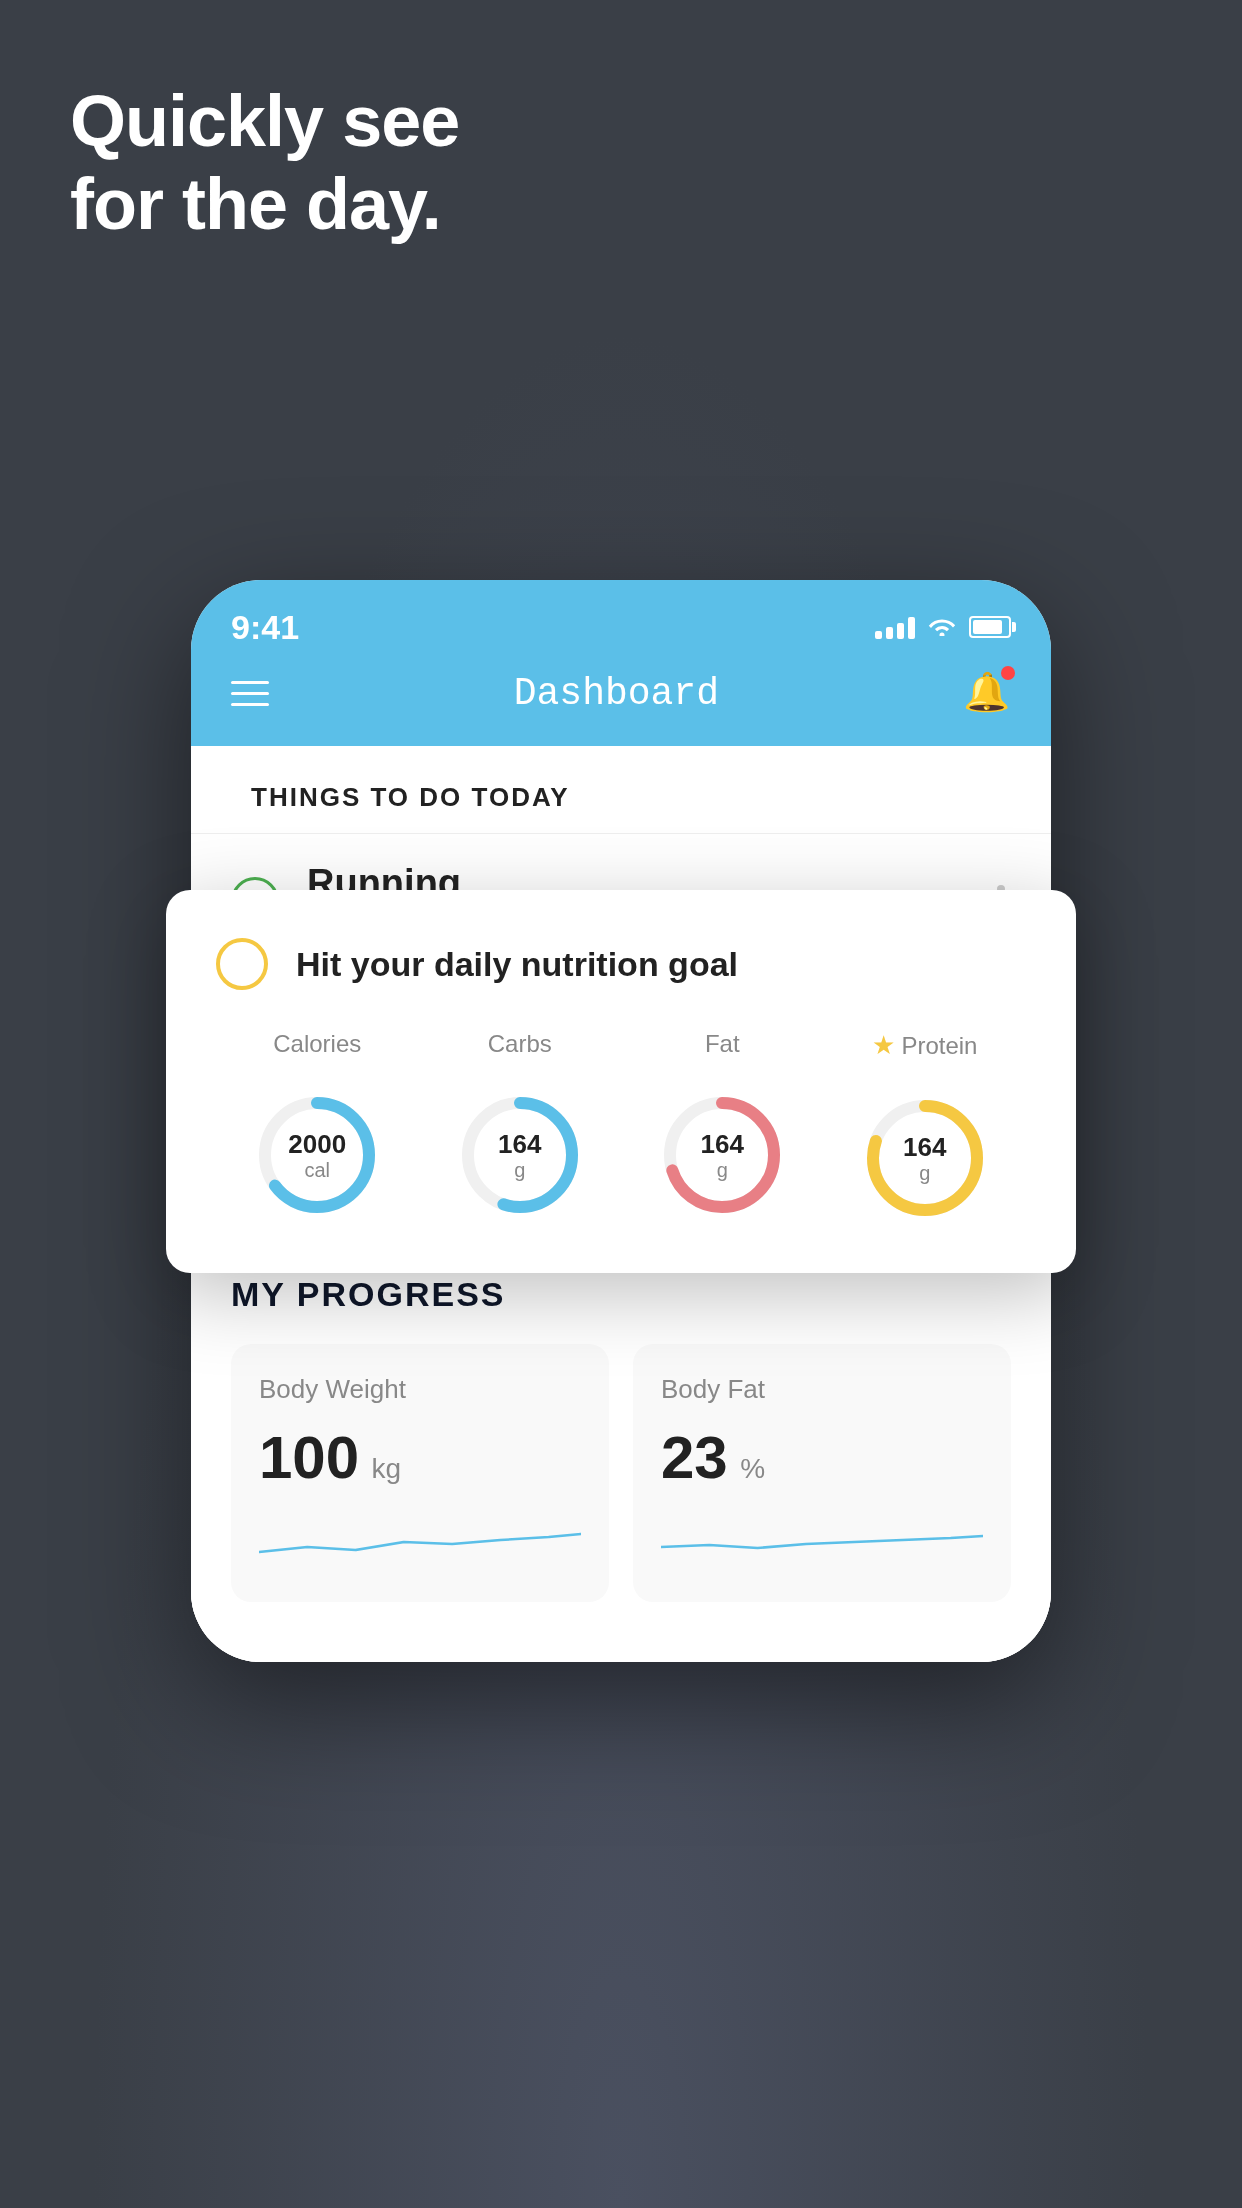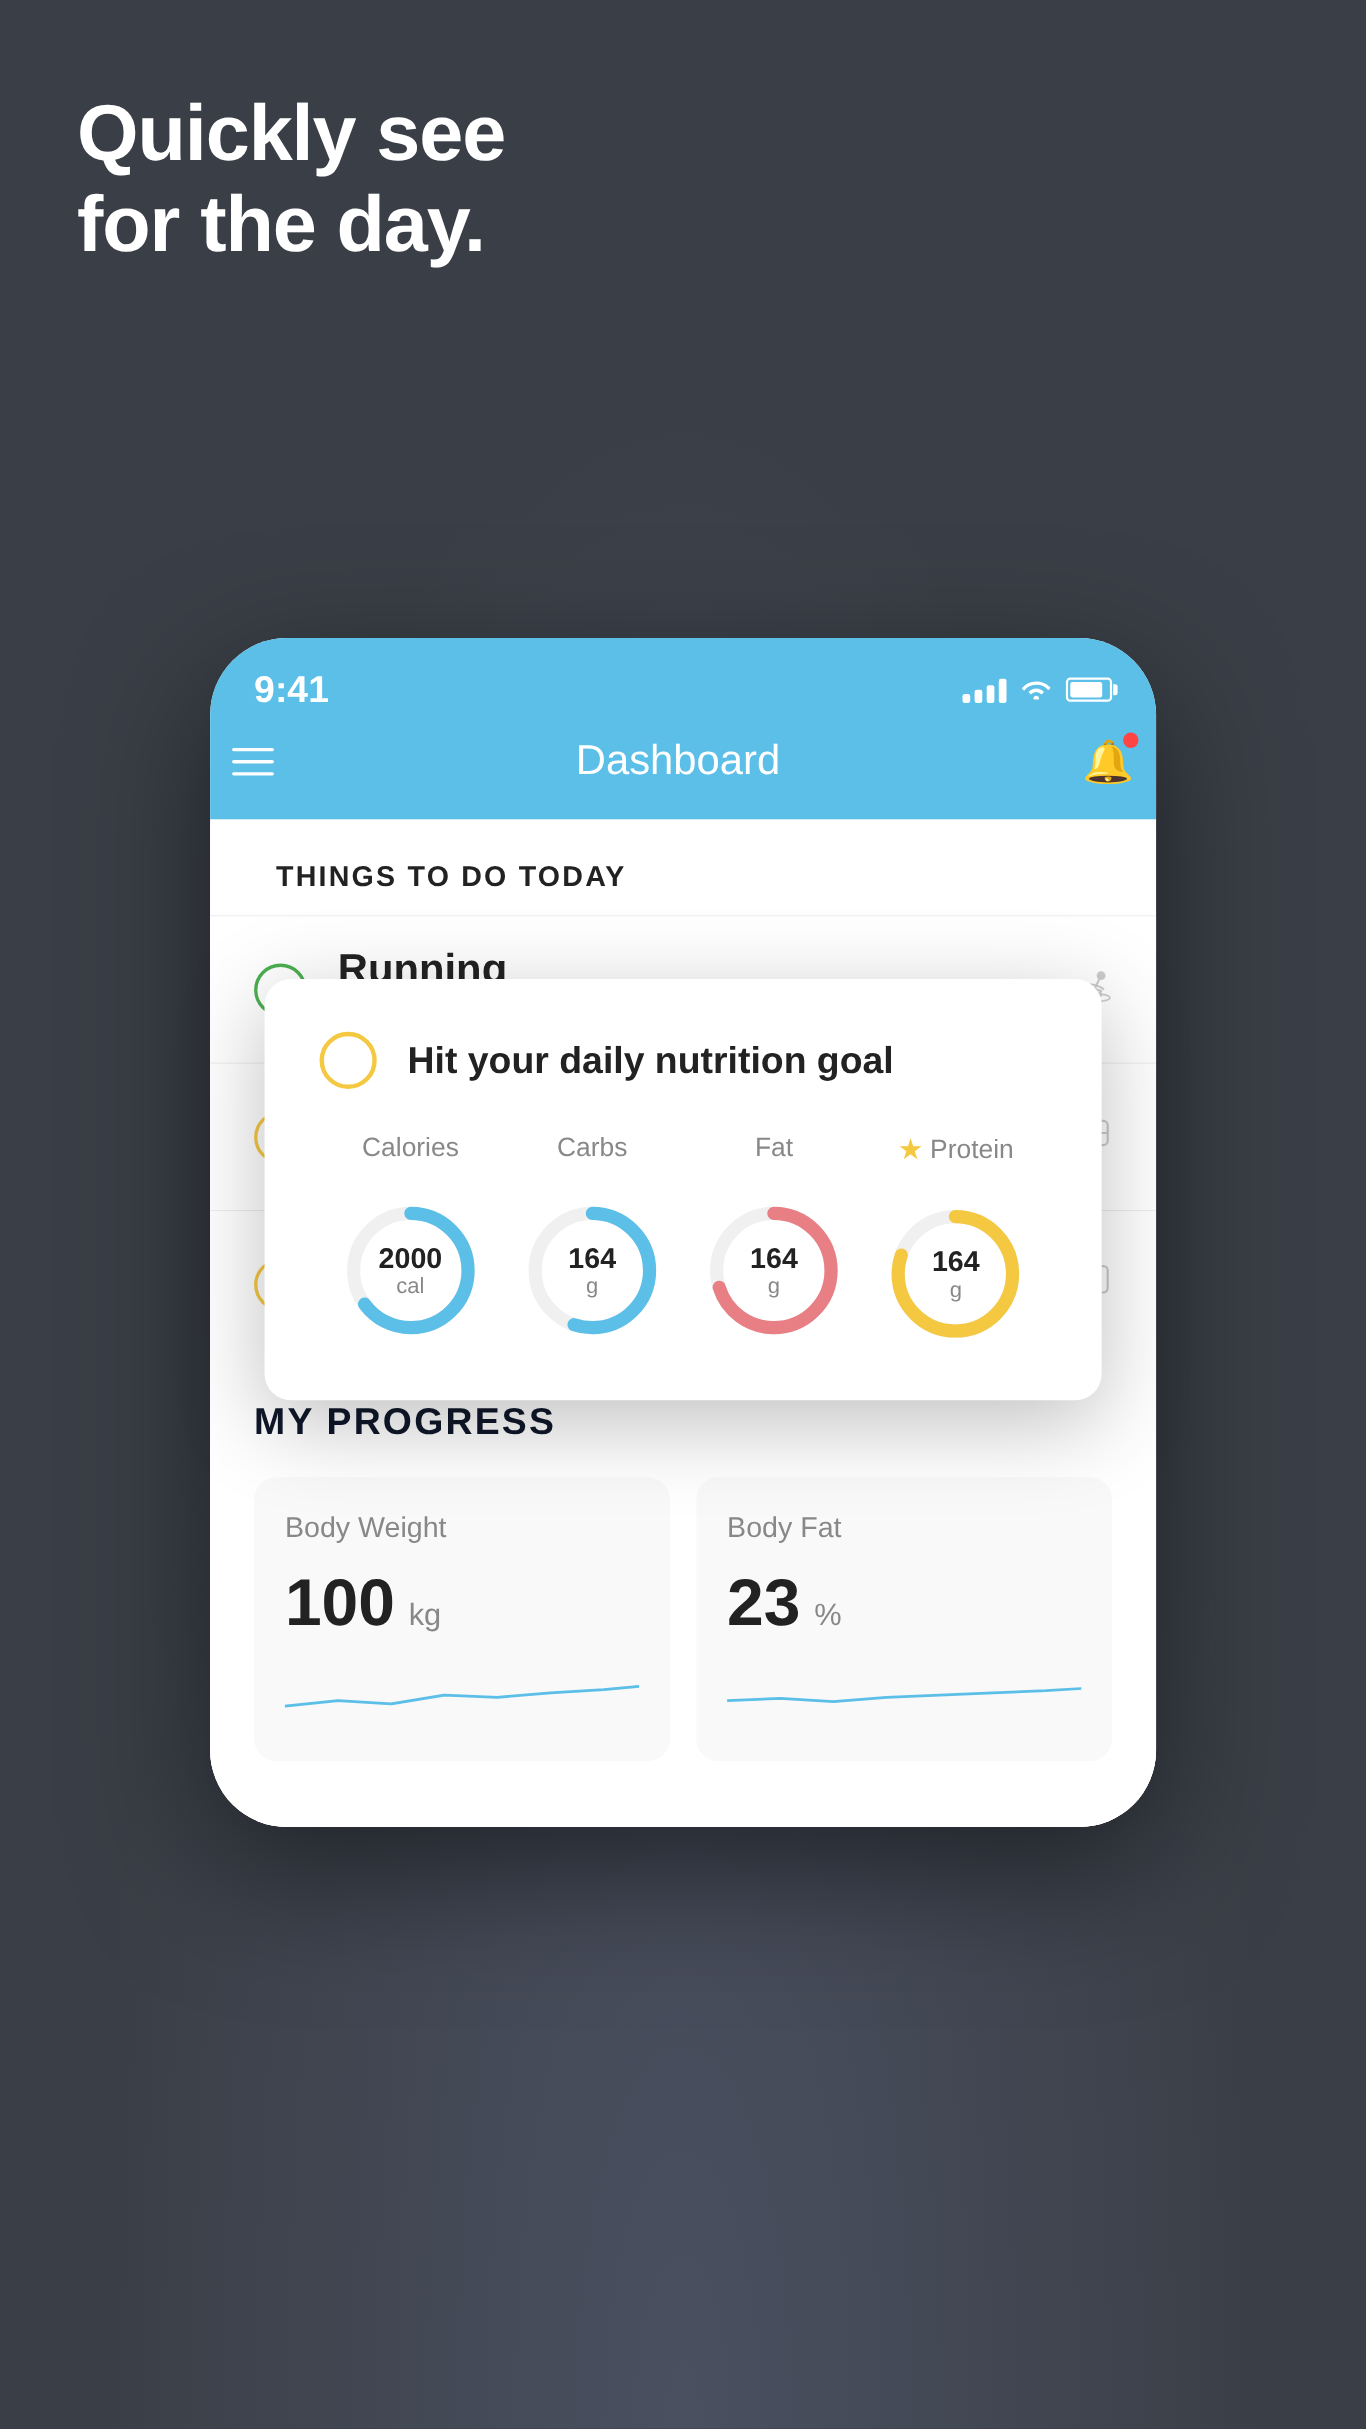--- a/index.html
+++ b/index.html
@@ -113,21 +113,22 @@
       width: 85%;
       border-radius: 2px;
     }
 
     
     .app-header {
       background: #5bbfe8;
       display: flex;
       justify-content: space-between;
       align-items: center;
-      padding: 20px 20px 30px;
+      padding: 20px 40px 30px;
+      font-family: Liberation Mono, monospace;
     }
 
     .hamburger-icon {
       display: flex;
       flex-direction: column;
       gap: 8px;
     }
 
     .hamburger-icon span {
       display: block;
@@ -172,21 +173,21 @@
       color: #222;
       padding: 36px 60px 20px;
     }
 
     
     .floating-card {
       position: absolute;
       top: 890px;
       left: 50%;
       transform: translateX(-50%);
-      width: 761px;
+      width: 910px;
       background: #fff;
       border-radius: 24px;
       padding: 48px 50px 50px;
       box-shadow: 0 20px 80px rgba(0,0,0,0.25);
       z-index: 10;
     }
 
     .card-header {
       display: flex;
       align-items: center;

